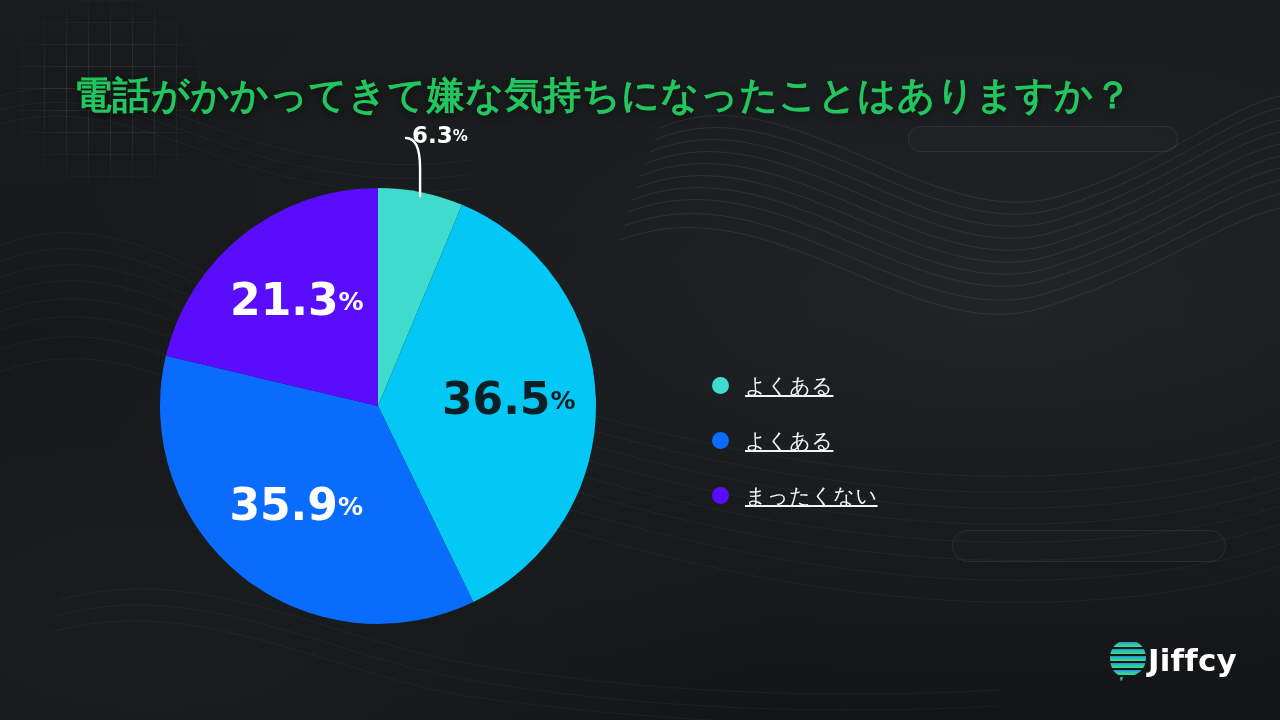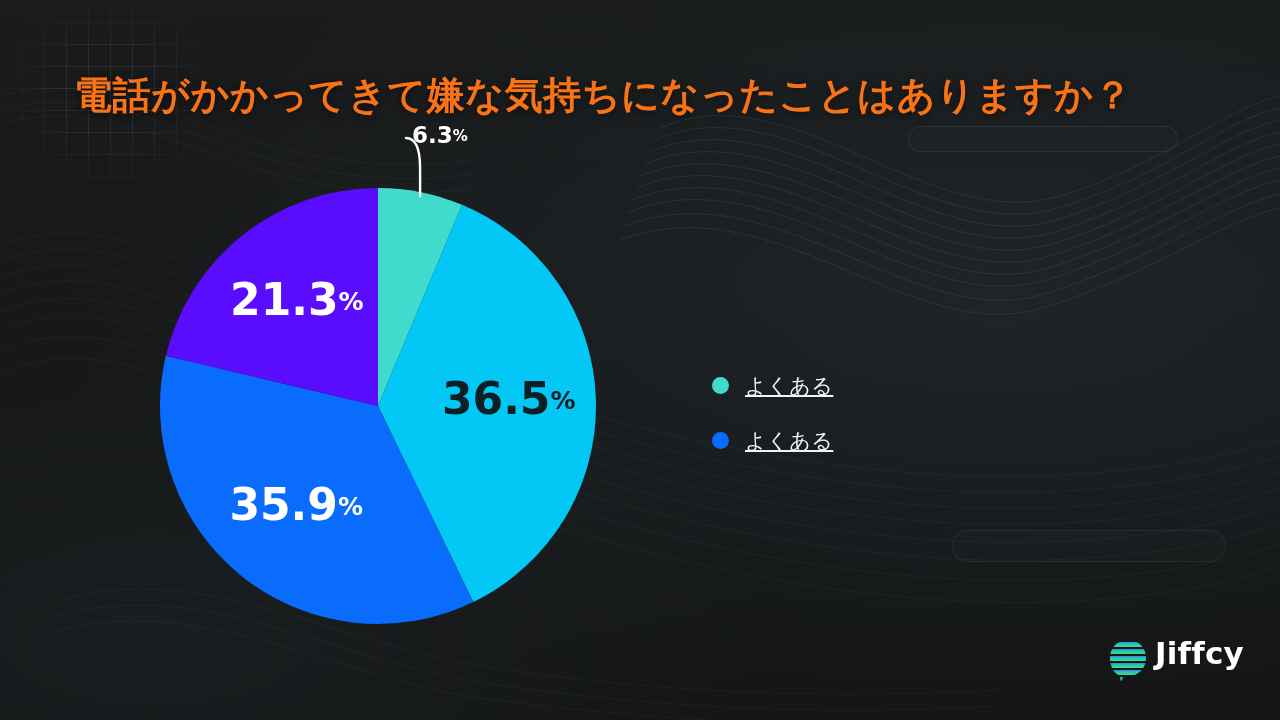--- a/index.html
+++ b/index.html
@@ -61,21 +61,21 @@
   
   #page-title {
     position: absolute;
     left: 74px;
     top: 72px;
     width: 1140px;
     font-size: 38px;
     font-weight: 700;
     letter-spacing: .5px;
     line-height: 1.25;
-    color: #f97316;
+    color: #22c55e;
     text-shadow: 0 2px 10px rgba(0,0,0,.6);
     white-space: nowrap;
   }
 
   
   #pie-chart {
     position: absolute;
     left: 150px;
     top: 178px;
     width: 460px;
@@ -120,22 +120,21 @@
     white-space: nowrap;
     text-decoration: underline;
   }
 
   
   #brand-logo {
     position: absolute;
     left: 1108px;
     top: 638px;
     display: flex;
-    align-items: flex-start;
-    gap: 7px;
+    align-items: center;
   }
   #brand-logo-mark { width: 40px; height: 44px; display: block; }
   #brand-logo-text {
     font-size: 31px;
     font-weight: 700;
     color: #ffffff;
     letter-spacing: .2px;
     line-height: 1;
   }
 </style>
@@ -208,20 +207,24 @@
   </div>
 
   <div id="chart-legend">
       <div class="legend-item">
         <span class="legend-swatch" style="background: rgb(63, 220, 206);"></span>
         <span class="legend-label">よくある</span>
       </div>
       <div class="legend-item">
         <span class="legend-swatch" style="background: rgb(10, 108, 252);"></span>
         <span class="legend-label">よくある</span>
+      </div>
+      <div class="legend-item">
+        <span class="legend-swatch" style="background: rgb(90, 12, 252);"></span>
+        <span class="legend-label">まったくない</span>
       </div>
     </div>
 
   <div id="brand-logo">
     <svg id="brand-logo-mark" viewBox="0 0 40 44" aria-hidden="true">
       <defs>
         <linearGradient id="jiffcyGrad" x1="0" y1="0" x2="0" y2="1">
           <stop offset="0%" stop-color="#2f86f0"></stop>
           <stop offset="42%" stop-color="#29c7a8"></stop>
           <stop offset="100%" stop-color="#3ddc84"></stop>

